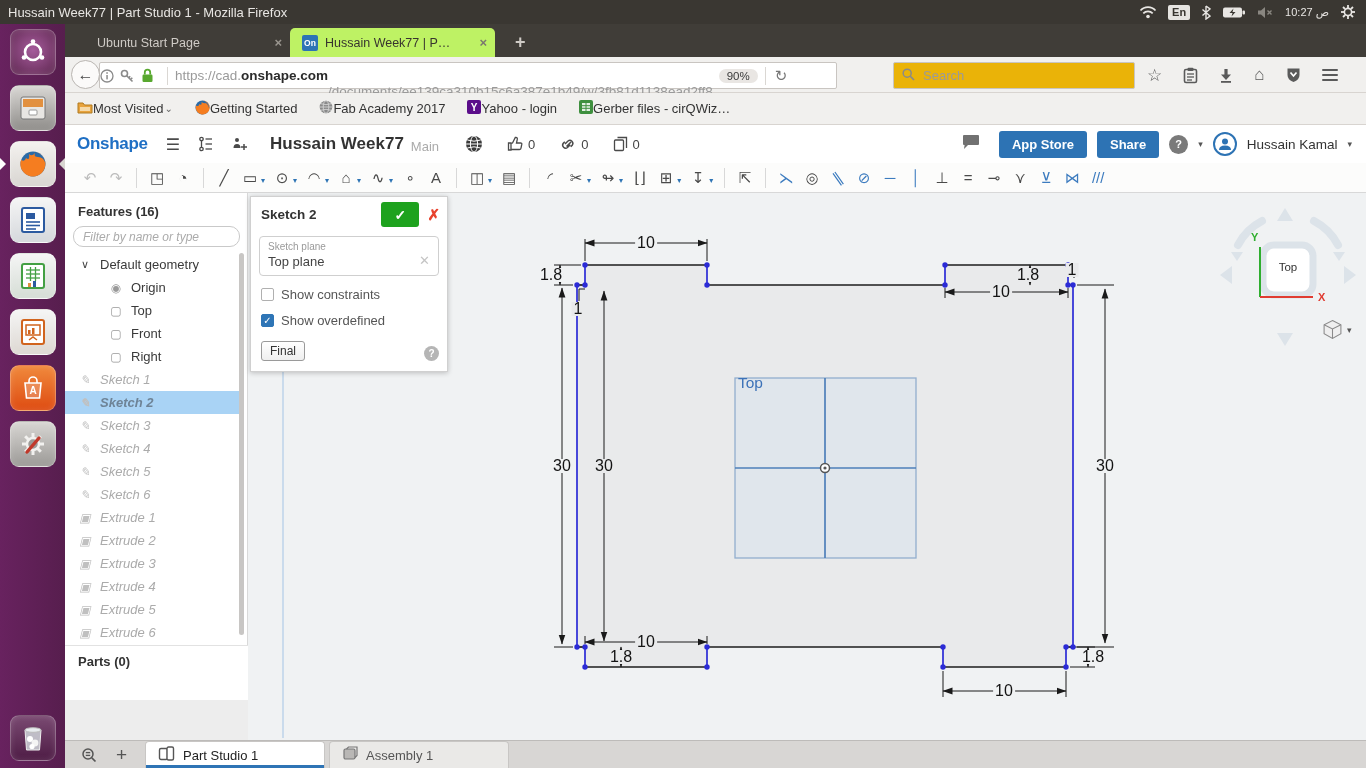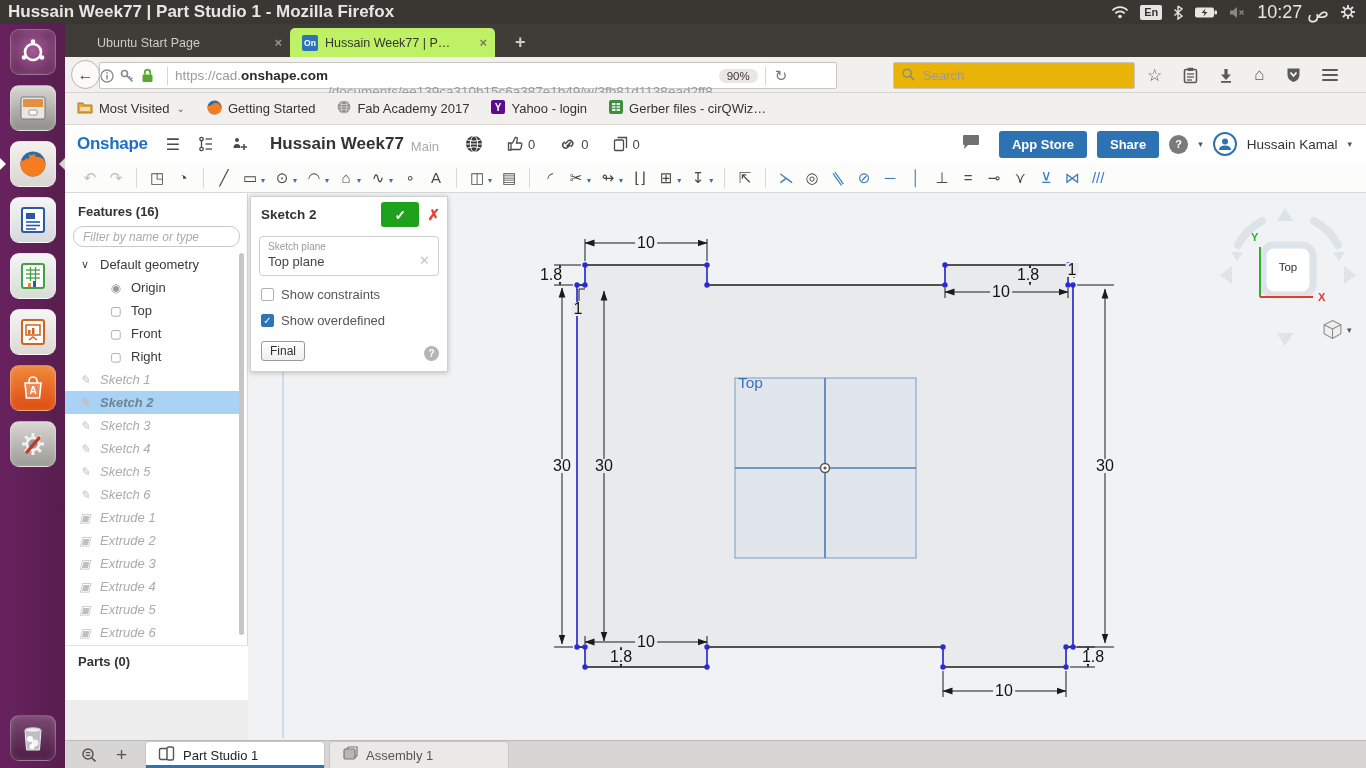--- a/index.html
+++ b/index.html
@@ -3,26 +3,26 @@
 <meta charset="utf-8">
 <style>
   html,body{margin:0;padding:0;background:#222;}
   *{box-sizing:border-box;}
   #screen{position:relative;width:1366px;height:768px;overflow:hidden;
     font-family:"Liberation Sans",sans-serif;background:#F0F2F3;}
 
   
   #sysbar{position:absolute;left:0;top:0;width:1366px;height:24px;background:#3A3732;
     color:#E8E6E3;display:flex;align-items:center;}
-  #sysbar .wtitle{font-size:17px;font-weight:bold;margin-left:8px;}
+  #sysbar .wtitle{font-size:13px;font-weight:normal;margin-left:8px;}
   #tray{margin-left:auto;display:flex;align-items:center;gap:11px;margin-right:10px;}
   #tray svg{display:block;}
   .kbd-badge{background:#E6E4E1;color:#37342F;font-size:11px;font-weight:bold;
     border-radius:2px;padding:0 4px;line-height:15px;}
-  .clock{font-size:18px;color:#E8E6E3;}
+  .clock{font-size:11px;color:#E8E6E3;}
 
   
   #launcher{position:absolute;left:0;top:24px;width:65px;height:744px;
     background:linear-gradient(90deg,#68225F,#571E4E);z-index:5;}
   .litem{position:relative;width:65px;height:56px;display:flex;align-items:center;justify-content:center;}
   .litem .tile{width:46px;height:46px;border-radius:9px;border:1px solid rgba(255,255,255,.28);
     display:flex;align-items:center;justify-content:center;box-shadow:inset 0 0 6px rgba(255,255,255,.15);}
   .la-dash .tile{background:radial-gradient(circle at 50% 45%,#A55B9B,#5E2750);}
   .la-files .tile{background:linear-gradient(#D9D7D4,#8F8D8A);}
   .la-firefox .tile{background:linear-gradient(#F4F2EF,#D8D5D1);}
@@ -76,21 +76,21 @@
     font-family:"Liberation Sans",sans-serif;background:transparent;margin-left:6px;}
   #searchbox input::placeholder{color:#9A9A9A;}
   .navicons{position:absolute;left:1082px;top:4px;display:flex;align-items:center;gap:21px;height:28px;}
   .nico{color:#5A5A5A;font-size:17px;display:flex;align-items:center;}
   .burger{display:inline-block;}
   .burger span{display:block;width:16px;height:2.5px;background:#5A5A5A;margin:2.5px 0;border-radius:1px;}
 
   
   #bookbar{position:absolute;left:65px;top:93px;width:1301px;height:32px;background:#F1F0EE;
     border-bottom:1px solid #D8D4D0;display:flex;align-items:center;padding-left:12px;gap:22px;}
-  .bmark{display:flex;align-items:center;gap:6px;font-size:13px;color:#333;white-space:nowrap;}
+  .bmark{display:flex;align-items:center;font-size:13px;color:#333;white-space:nowrap;}
   .bmark .bcaret{color:#666;font-size:10px;margin-left:1px;}
 
   
   #osheader{position:absolute;left:65px;top:125px;width:1301px;height:38px;background:#fff;
     display:flex;align-items:center;}
   .oslogo{color:#1F6FC4;font-weight:bold;font-size:17px;margin-left:12px;letter-spacing:-0.3px;}
   .hico{color:#4A4A4A;font-size:16px;margin-left:18px;display:flex;align-items:center;}
   .doctitle{font-size:17px;font-weight:bold;color:#333;margin-left:22px;white-space:nowrap;}
   .wsname{font-size:13px;color:#ABABAB;margin-left:7px;position:relative;top:2px;}
   .statgrp{display:flex;align-items:center;gap:5px;margin-left:24px;color:#444;font-size:13px;}

